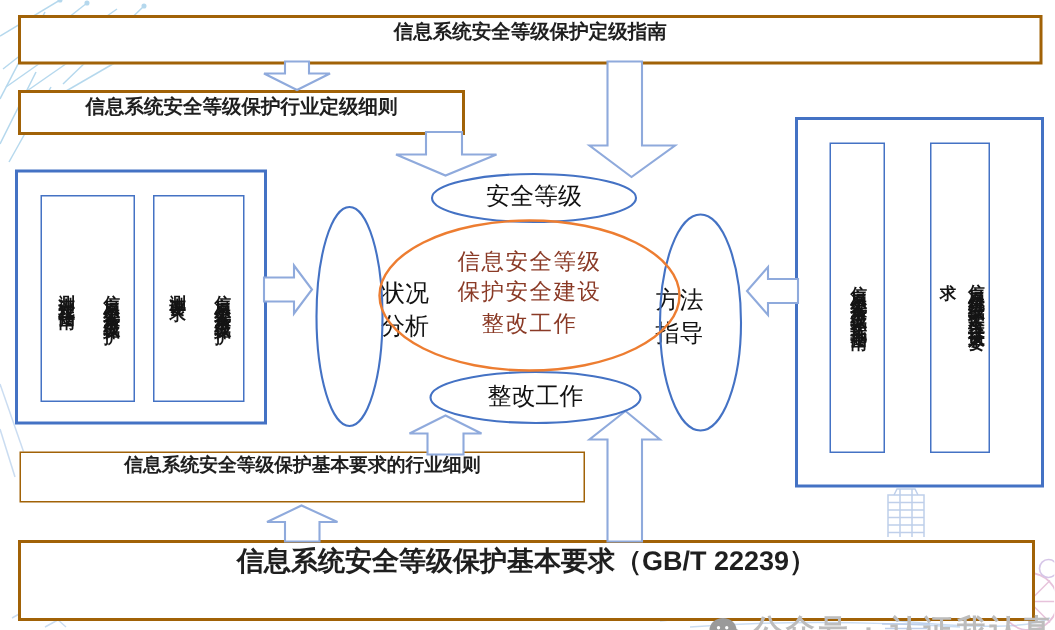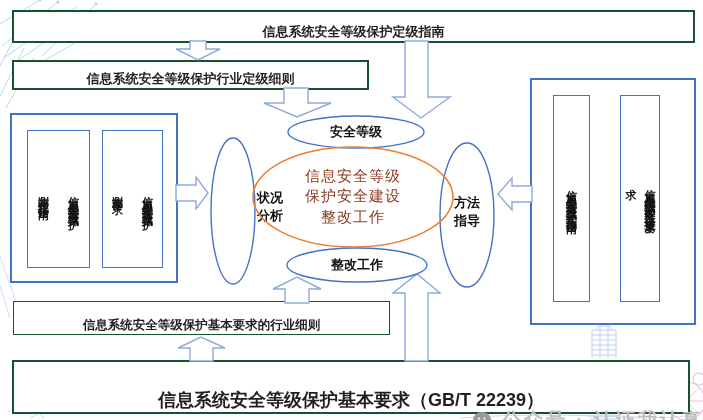--- a/index.html
+++ b/index.html
@@ -2,40 +2,40 @@
 <html><head>
 <meta charset="utf-8">
 <style>
   html,body{margin:0;padding:0;background:#fff;}
   .canvas{
     position:relative;width:703px;height:420px;overflow:hidden;background:#ffffff;
     font-family:"Liberation Sans", sans-serif;color:#1a1a1a;
   }
   .layer{position:absolute;left:0;top:0;width:703px;height:420px;}
   .box{
-    position:absolute;background:#ffffff;border:2px solid #14532d;
-    display:flex;align-items:flex-end;justify-content:center;box-sizing:border-box;
+    position:absolute;background:#ffffff;border:2px solid #a16207;
+    display:flex;align-items:flex-start;justify-content:center;box-sizing:border-box;
     font-weight:600;color:#1f1f1f;text-align:center;
   }
   .thin{border-width:1.5px;}
   .panel{position:absolute;background:#ffffff;border:2px solid #4472C4;box-sizing:border-box;}
   .vcell{
     position:absolute;border:1.5px solid #4472C4;box-sizing:border-box;background:#ffffff;
     display:flex;align-items:center;justify-content:center;
   }
   .vtext{
     writing-mode:vertical-rl;text-orientation:upright;white-space:pre-line;
     font-weight:600;color:#141414;font-size:11px;letter-spacing:2.5px;
   }
   .lh30{line-height:30px;}
   .lh26{line-height:26px;}
   .lh19{line-height:19px;}
   .elabel{
     position:absolute;transform:translate(-50%,-50%);white-space:pre-line;
-    text-align:center;font-weight:700;color:#111;font-size:13px;line-height:1.35;
+    text-align:center;font-weight:400;color:#111;font-size:16px;line-height:1.35;
   }
   .center-label{
     font-size:15px;font-weight:400;color:#8A3A26;line-height:1.35;letter-spacing:1px;
   }
   .watermark{
     position:absolute;left:472px;top:382px;display:flex;align-items:flex-end;gap:6px;z-index:6;margin-top:25px;
   }
   .watermark .wm-text{
     font-size:19px;color:#bdbdbd;letter-spacing:3px;font-weight:600;white-space:nowrap;
   }
@@ -87,21 +87,21 @@
       </g>
       <circle cx="659" cy="391" r="8" stroke="#c9b3e0" stroke-width="1.1" fill="none"></circle>
       <circle cx="699" cy="379" r="6" stroke="#c9b3e0" stroke-width="1.1" fill="none"></circle>
     </g>
   </svg>
 
   <div class="box" style="left:12px;top:10px;width:683px;height:33px;font-size:13px;">
     <span>信息系统安全等级保护定级指南</span>
   </div>
 
-  <div class="box" style="left:12px;top:60px;width:357px;height:30px;font-size:13px;">
+  <div class="box" style="left:12px;top:60px;width:298px;height:30px;font-size:13px;">
     <span>信息系统安全等级保护行业定级细则</span>
   </div>
 
   <div class="panel" style="left:10px;top:113px;width:168px;height:170px;"></div>
   <div class="vcell" style="left:27px;top:130px;width:63px;height:138px;">
     <span class="vtext lh30">信息系统安全等级保护
 测评过程指南</span>
   </div>
   <div class="vcell" style="left:102px;top:130px;width:61px;height:138px;">
     <span class="vtext lh30">信息系统安全等级保护
@@ -141,21 +141,21 @@
       <ellipse cx="233" cy="211" rx="22" ry="73"></ellipse>
       <ellipse cx="467" cy="215" rx="27" ry="72"></ellipse>
       <ellipse cx="357" cy="265" rx="70" ry="17"></ellipse>
     </g>
     <ellipse cx="353" cy="197" rx="100" ry="50" fill="none" stroke="#ED7D31" stroke-width="1.6"></ellipse>
   </svg>
 
   <div class="elabel" style="left:356px;top:132px;">安全等级</div>
   <div class="elabel" style="left:233px;top:207px;margin-left:37px;">状况
 分析</div>
-  <div class="elabel" style="left:467px;top:212px;">方法
+  <div class="elabel" style="left:453px;top:212px;">方法
 指导</div>
   <div class="elabel" style="left:357px;top:265px;">整改工作</div>
   <div class="elabel center-label" style="left:353px;top:196px;">信息安全等级
 保护安全建设
 整改工作</div>
 
   <div class="watermark">
     <svg width="24" height="22" viewBox="0 0 24 22">
       <ellipse cx="10" cy="9" rx="9" ry="8" fill="#9a9a9a"></ellipse>
       <ellipse cx="17" cy="14" rx="6.5" ry="5.8" fill="#9a9a9a"></ellipse>

